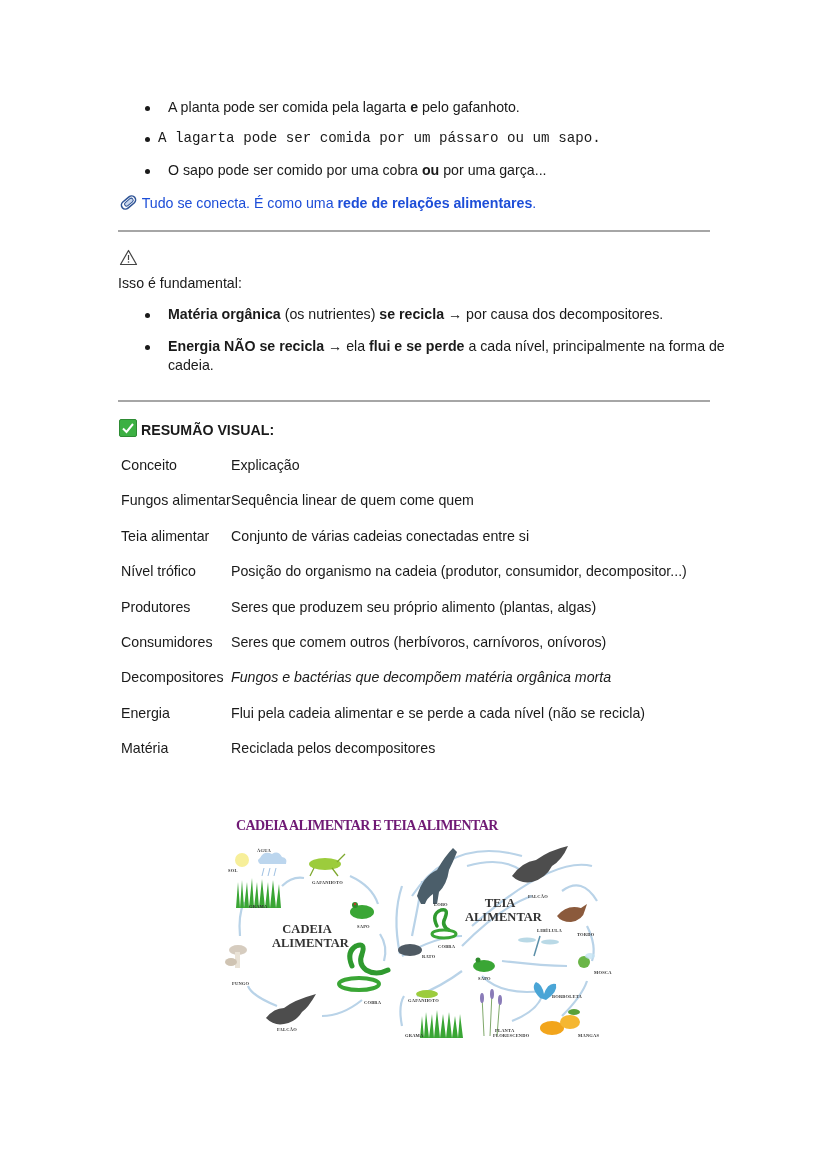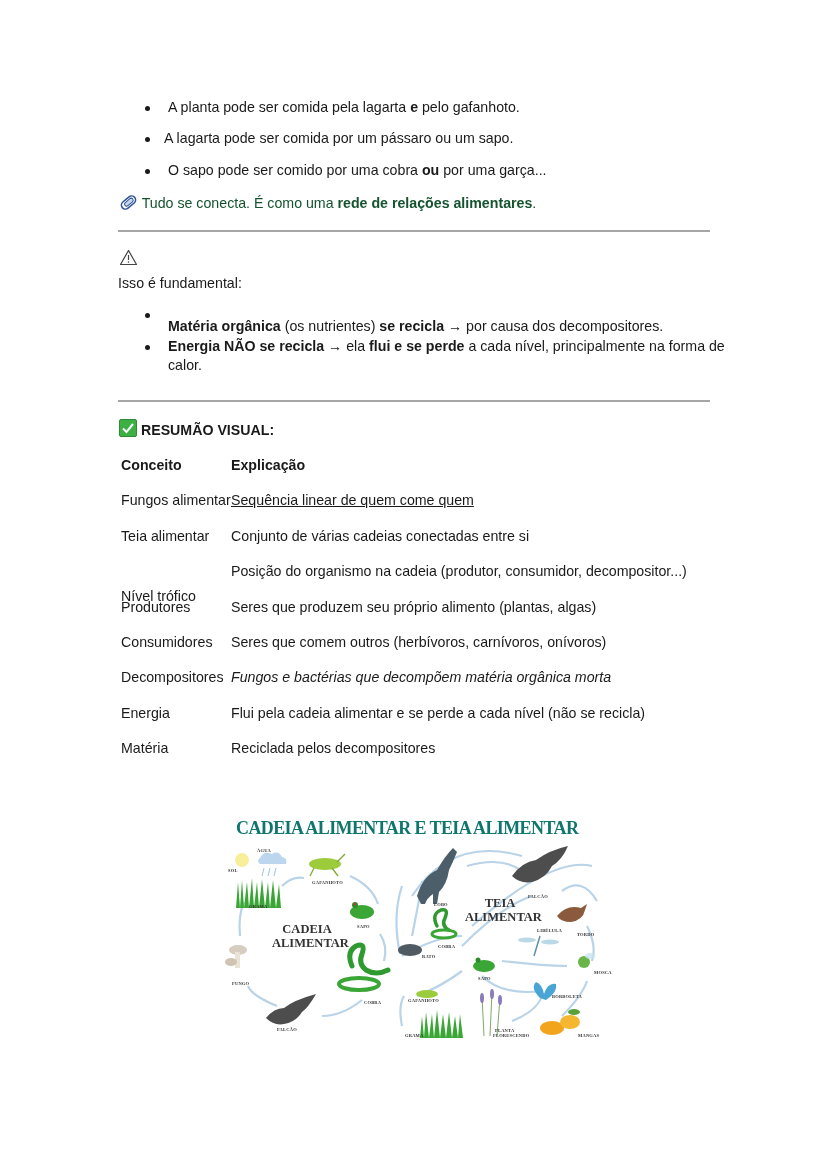--- a/index.html
+++ b/index.html
@@ -1,46 +1,46 @@
 <!DOCTYPE html>
 <html><head>
 <meta charset="utf-8">
 <style>
   html, body { margin: 0; padding: 0; background: #ffffff; }
   body { width: 828px; height: 1171px; position: relative; overflow: hidden;
          font-family: "Liberation Sans", sans-serif; color: #1a1a1a; font-size: 14.2px; }
   .page { position: absolute; left: 0; top: 0; width: 828px; height: 1171px; }
   .abs { position: absolute; white-space: nowrap; }
   .bullet { position: absolute; width: 5px; height: 5px; border-radius: 50%; background: #1a1a1a; }
-  .blue { color: #14532d; }
+  .blue { color: #1d4ed8; }
   .hr { position: absolute; left: 118px; width: 592px; height: 2px; background: #a6a6a6; }
   b { font-weight: bold; }
   .icon { display: inline-block; vertical-align: middle; }
-  .tbl-head { font-weight: bold; }
+  .tbl-head { font-weight: normal; }
   
   .info { position: absolute; left: 222px; top: 816px; width: 390px; height: 226px; }
   .info-title { position: absolute; left: 14px; top: 2px; font-family: "Liberation Serif", serif;
-                font-weight: bold; font-size: 18px; letter-spacing: -0.6px; color: #0f766e; white-space: nowrap; }
+                font-weight: bold; font-size: 14px; letter-spacing: -0.6px; color: #701a75; white-space: nowrap; }
   .lbl { position: absolute; font-family: "Liberation Serif", serif; font-size: 4.5px; font-weight: bold;
          color: #333; white-space: nowrap; letter-spacing: 0.2px; }
   .big-lbl { position: absolute; font-family: "Liberation Serif", serif; font-weight: bold; font-size: 12.5px;
              color: #333; text-align: center; line-height: 14px; }
 </style>
 </head>
 <body>
 
 <div class="page">
 
   <div>
     <div class="bullet" style="left:145px; top:106px;"></div>
     <div class="abs" style="left:168px; top:99px;">
       <span>A planta pode ser comida pela lagarta </span><b>e</b><span> pelo gafanhoto.</span>
     </div>
     <div class="bullet" style="left:145px; top:137px;"></div>
-    <div class="abs" style="left:164px; top:130px;">
+    <div class="abs" style="left:158px; top:130px;font-family:Liberation Mono, monospace;">
       <span>A lagarta pode ser comida por um pássaro ou um sapo.</span>
     </div>
     <div class="bullet" style="left:145px; top:169px;"></div>
     <div class="abs" style="left:168px; top:162px;">
       <span>O sapo pode ser comido por uma cobra </span><b>ou</b><span> por uma garça...</span>
     </div>
   </div>
 
   <div class="abs blue" style="left:119px; top:194px;">
     <span class="icon">
@@ -62,56 +62,56 @@
         <path d="M9.5 1.5 L17.5 15.5 L1.5 15.5 Z" fill="none" stroke="#444" stroke-width="1.2" stroke-linejoin="round"></path>
         <line x1="9.5" y1="6" x2="9.5" y2="11" stroke="#444" stroke-width="1.2"></line>
         <circle cx="9.5" cy="13" r="0.8" fill="#444"></circle>
       </svg>
     </span>
   </div>
   <div class="abs" style="left:118px; top:275px;">Isso é fundamental:</div>
 
   <div>
     <div class="bullet" style="left:145px; top:313px;"></div>
-    <div class="abs" style="left:168px; top:306px;margin-top:12px;">
+    <div class="abs" style="left:168px; top:306px;">
       <b>Matéria orgânica</b><span> (os nutrientes) </span><b>se recicla</b><span> → por causa dos decompositores.</span>
     </div>
     <div class="bullet" style="left:145px; top:345px;"></div>
     <div class="abs" style="left:168px; top:338px;text-align:right;">
       <b>Energia NÃO se recicla</b><span> → ela </span><b>flui e se perde</b><span> a cada nível, principalmente na forma de</span>
     </div>
-    <div class="abs" style="left:168px; top:357px;">calor.</div>
+    <div class="abs" style="left:168px; top:357px;">cadeia.</div>
   </div>
 
   <div class="hr" style="top:400px;"></div>
 
   <div class="abs" style="left:119px; top:422px; font-weight:bold;">
     <span class="icon" style="margin-top:-3px;">
       <svg width="18" height="18" viewBox="0 0 18 18">
         <rect x="0.5" y="0.5" width="17" height="17" rx="1.5" fill="#3cb043" stroke="#2e8b34"></rect>
         <path d="M4 9.5 L7.5 13 L14 5" fill="none" stroke="#ffffff" stroke-width="2"></path>
       </svg>
     </span>
     <span>RESUMÃO VISUAL:</span>
   </div>
 
   <div>
     <div class="abs tbl-head" style="left:121px; top:457px;">Conceito</div>
     <div class="abs tbl-head" style="left:231px; top:457px;">Explicação</div>
 
     <div>
       <div class="abs" style="left:121px; top:492px;">Fungos alimentar</div>
-      <div class="abs" style="left:231px; top:492px;text-decoration:underline;">Sequência linear de quem come quem</div>
+      <div class="abs" style="left:231px; top:492px;">Sequência linear de quem come quem</div>
     </div>
     <div>
       <div class="abs" style="left:121px; top:528px;">Teia alimentar</div>
       <div class="abs" style="left:231px; top:528px;">Conjunto de várias cadeias conectadas entre si</div>
     </div>
     <div>
-      <div class="abs" style="left:121px; top:563px;margin-top:25px;">Nível trófico</div>
+      <div class="abs" style="left:121px; top:563px;">Nível trófico</div>
       <div class="abs" style="left:231px; top:563px;">Posição do organismo na cadeia (produtor, consumidor, decompositor...)</div>
     </div>
     <div>
       <div class="abs" style="left:121px; top:599px;">Produtores</div>
       <div class="abs" style="left:231px; top:599px;">Seres que produzem seu próprio alimento (plantas, algas)</div>
     </div>
     <div>
       <div class="abs" style="left:121px; top:634px;">Consumidores</div>
       <div class="abs" style="left:231px; top:634px;">Seres que comem outros (herbívoros, carnívoros, onívoros)</div>
     </div>

